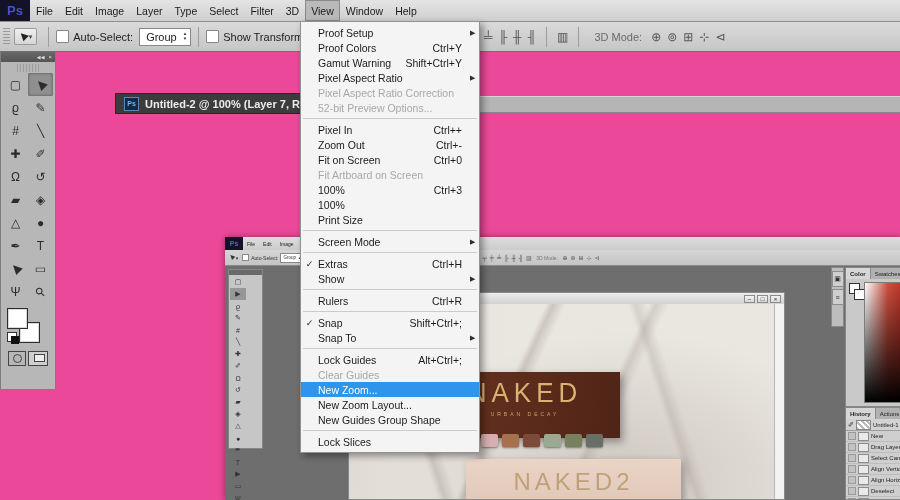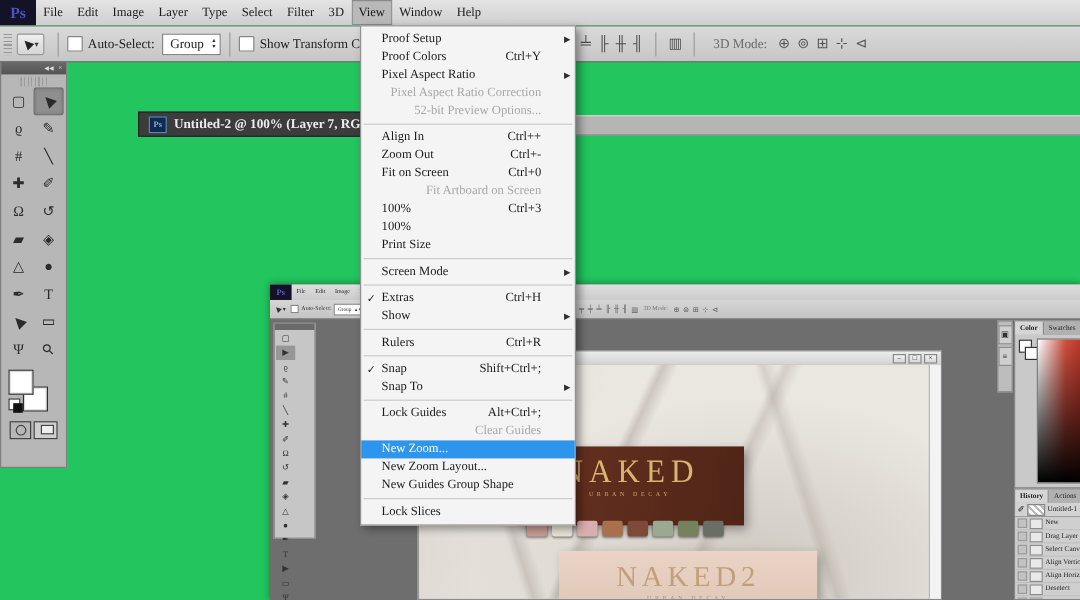--- a/index.html
+++ b/index.html
@@ -1,17 +1,17 @@
 <!DOCTYPE html>
 <html><head>
 <meta charset="utf-8">
 <style>
   html,body{margin:0;padding:0;background:#444;}
-  .screen{position:relative;width:900px;height:500px;background:#22c55e;overflow:hidden;
-          font-family:Liberation Serif, serif;-webkit-font-smoothing:antialiased;}
+  .screen{position:relative;width:900px;height:500px;background:#ec4899;overflow:hidden;
+          font-family:Liberation Sans, sans-serif;-webkit-font-smoothing:antialiased;}
   
   .menubar{position:absolute;left:0;top:0;width:900px;height:21px;
            background:linear-gradient(#e4e4e4,#cfcfcf);border-bottom:1px solid #8e8e8e;
            display:flex;align-items:stretch;z-index:40;}
   .pslogo{width:30px;background:#141227;color:#4a52c4;font-weight:bold;font-size:13px;
           display:flex;align-items:center;justify-content:center;}
   .mitem{padding:0 6px;font-size:10.5px;color:#1a1a1a;display:flex;align-items:center;cursor:default;}
   .mitem.active{background:#b9b9b9;box-shadow:inset 0 0 0 1px #8a8a8a;}
   
   .optionsbar{position:absolute;left:0;top:22px;width:900px;height:29px;
@@ -64,23 +64,23 @@
           font-size:11px;font-weight:bold;z-index:12;}
   .tabico{width:13px;height:12px;background:#0f2a4a;color:#7ab4e8;font-size:7px;font-weight:bold;
           display:flex;align-items:center;justify-content:center;border:1px solid #5a89b4;}
   
   .dropdown{position:absolute;left:300px;top:21px;width:180px;background:#f4f4f4;
             border:1px solid #929292;box-shadow:3px 3px 7px rgba(0,0,0,.4);padding:3px 0;
             z-index:60;box-sizing:border-box;}
   .mi{height:15px;display:flex;align-items:center;font-size:10.5px;color:#1b1b1b;white-space:nowrap;}
   .mi .chk{width:17px;text-align:center;font-size:9px;flex:none;}
   .mi .lbl{flex:1;}
-  .mi .sc{margin-right:19px;}
+  .mi .sc{margin-right:8px;}
   .mi .sub{width:9px;font-size:7px;color:#2f2f2f;flex:none;}
-  .mi.disabled .lbl,.mi.disabled .sc{color:#a8a8a8;text-align:right;}
+  .mi.disabled .lbl,.mi.disabled .sc{color:#a8a8a8;}
   .mi.highlight{background:#2d95ec;}
   .mi.highlight .lbl{color:#fff;}
   .msep{height:1px;background:#cbcbcb;margin:3px 2px;}
   
   .mini{position:absolute;left:225px;top:237px;width:675px;height:263px;z-index:5;background:#6e6e6e;
         box-shadow:0 0 6px rgba(0,0,0,.4);}
   .mini-menubar{position:absolute;left:0;top:0;right:0;height:13px;background:linear-gradient(#dedede,#cbcbcb);
                 border-bottom:1px solid #909090;display:flex;align-items:stretch;}
   .mini-pslogo{width:18px;background:#141227;color:#5a60c8;font-size:7px;font-weight:bold;
                display:flex;align-items:center;justify-content:center;}
@@ -593,40 +593,46 @@
         <span class="sub">▶</span>
       </div>
       <div class="mi">
         <span class="chk"></span>
         <span class="lbl">Proof Colors</span>
         <span class="sc">Ctrl+Y</span>
         <span class="sub"></span>
       </div>
       <div class="mi">
         <span class="chk"></span>
+        <span class="lbl">Gamut Warning</span>
+        <span class="sc">Shift+Ctrl+Y</span>
+        <span class="sub"></span>
+      </div>
+      <div class="mi">
+        <span class="chk"></span>
         <span class="lbl">Pixel Aspect Ratio</span>
         <span class="sc"></span>
         <span class="sub">▶</span>
       </div>
       <div class="mi disabled">
         <span class="chk"></span>
         <span class="lbl">Pixel Aspect Ratio Correction</span>
         <span class="sc"></span>
         <span class="sub"></span>
       </div>
       <div class="mi disabled">
         <span class="chk"></span>
         <span class="lbl">52-bit Preview Options...</span>
         <span class="sc"></span>
         <span class="sub"></span>
       </div>
       <div class="msep"></div>
       <div class="mi">
         <span class="chk"></span>
-        <span class="lbl">Align In</span>
+        <span class="lbl">Pixel In</span>
         <span class="sc">Ctrl++</span>
         <span class="sub"></span>
       </div>
       <div class="mi">
         <span class="chk"></span>
         <span class="lbl">Zoom Out</span>
         <span class="sc">Ctrl+-</span>
         <span class="sub"></span>
       </div>
       <div class="mi">

